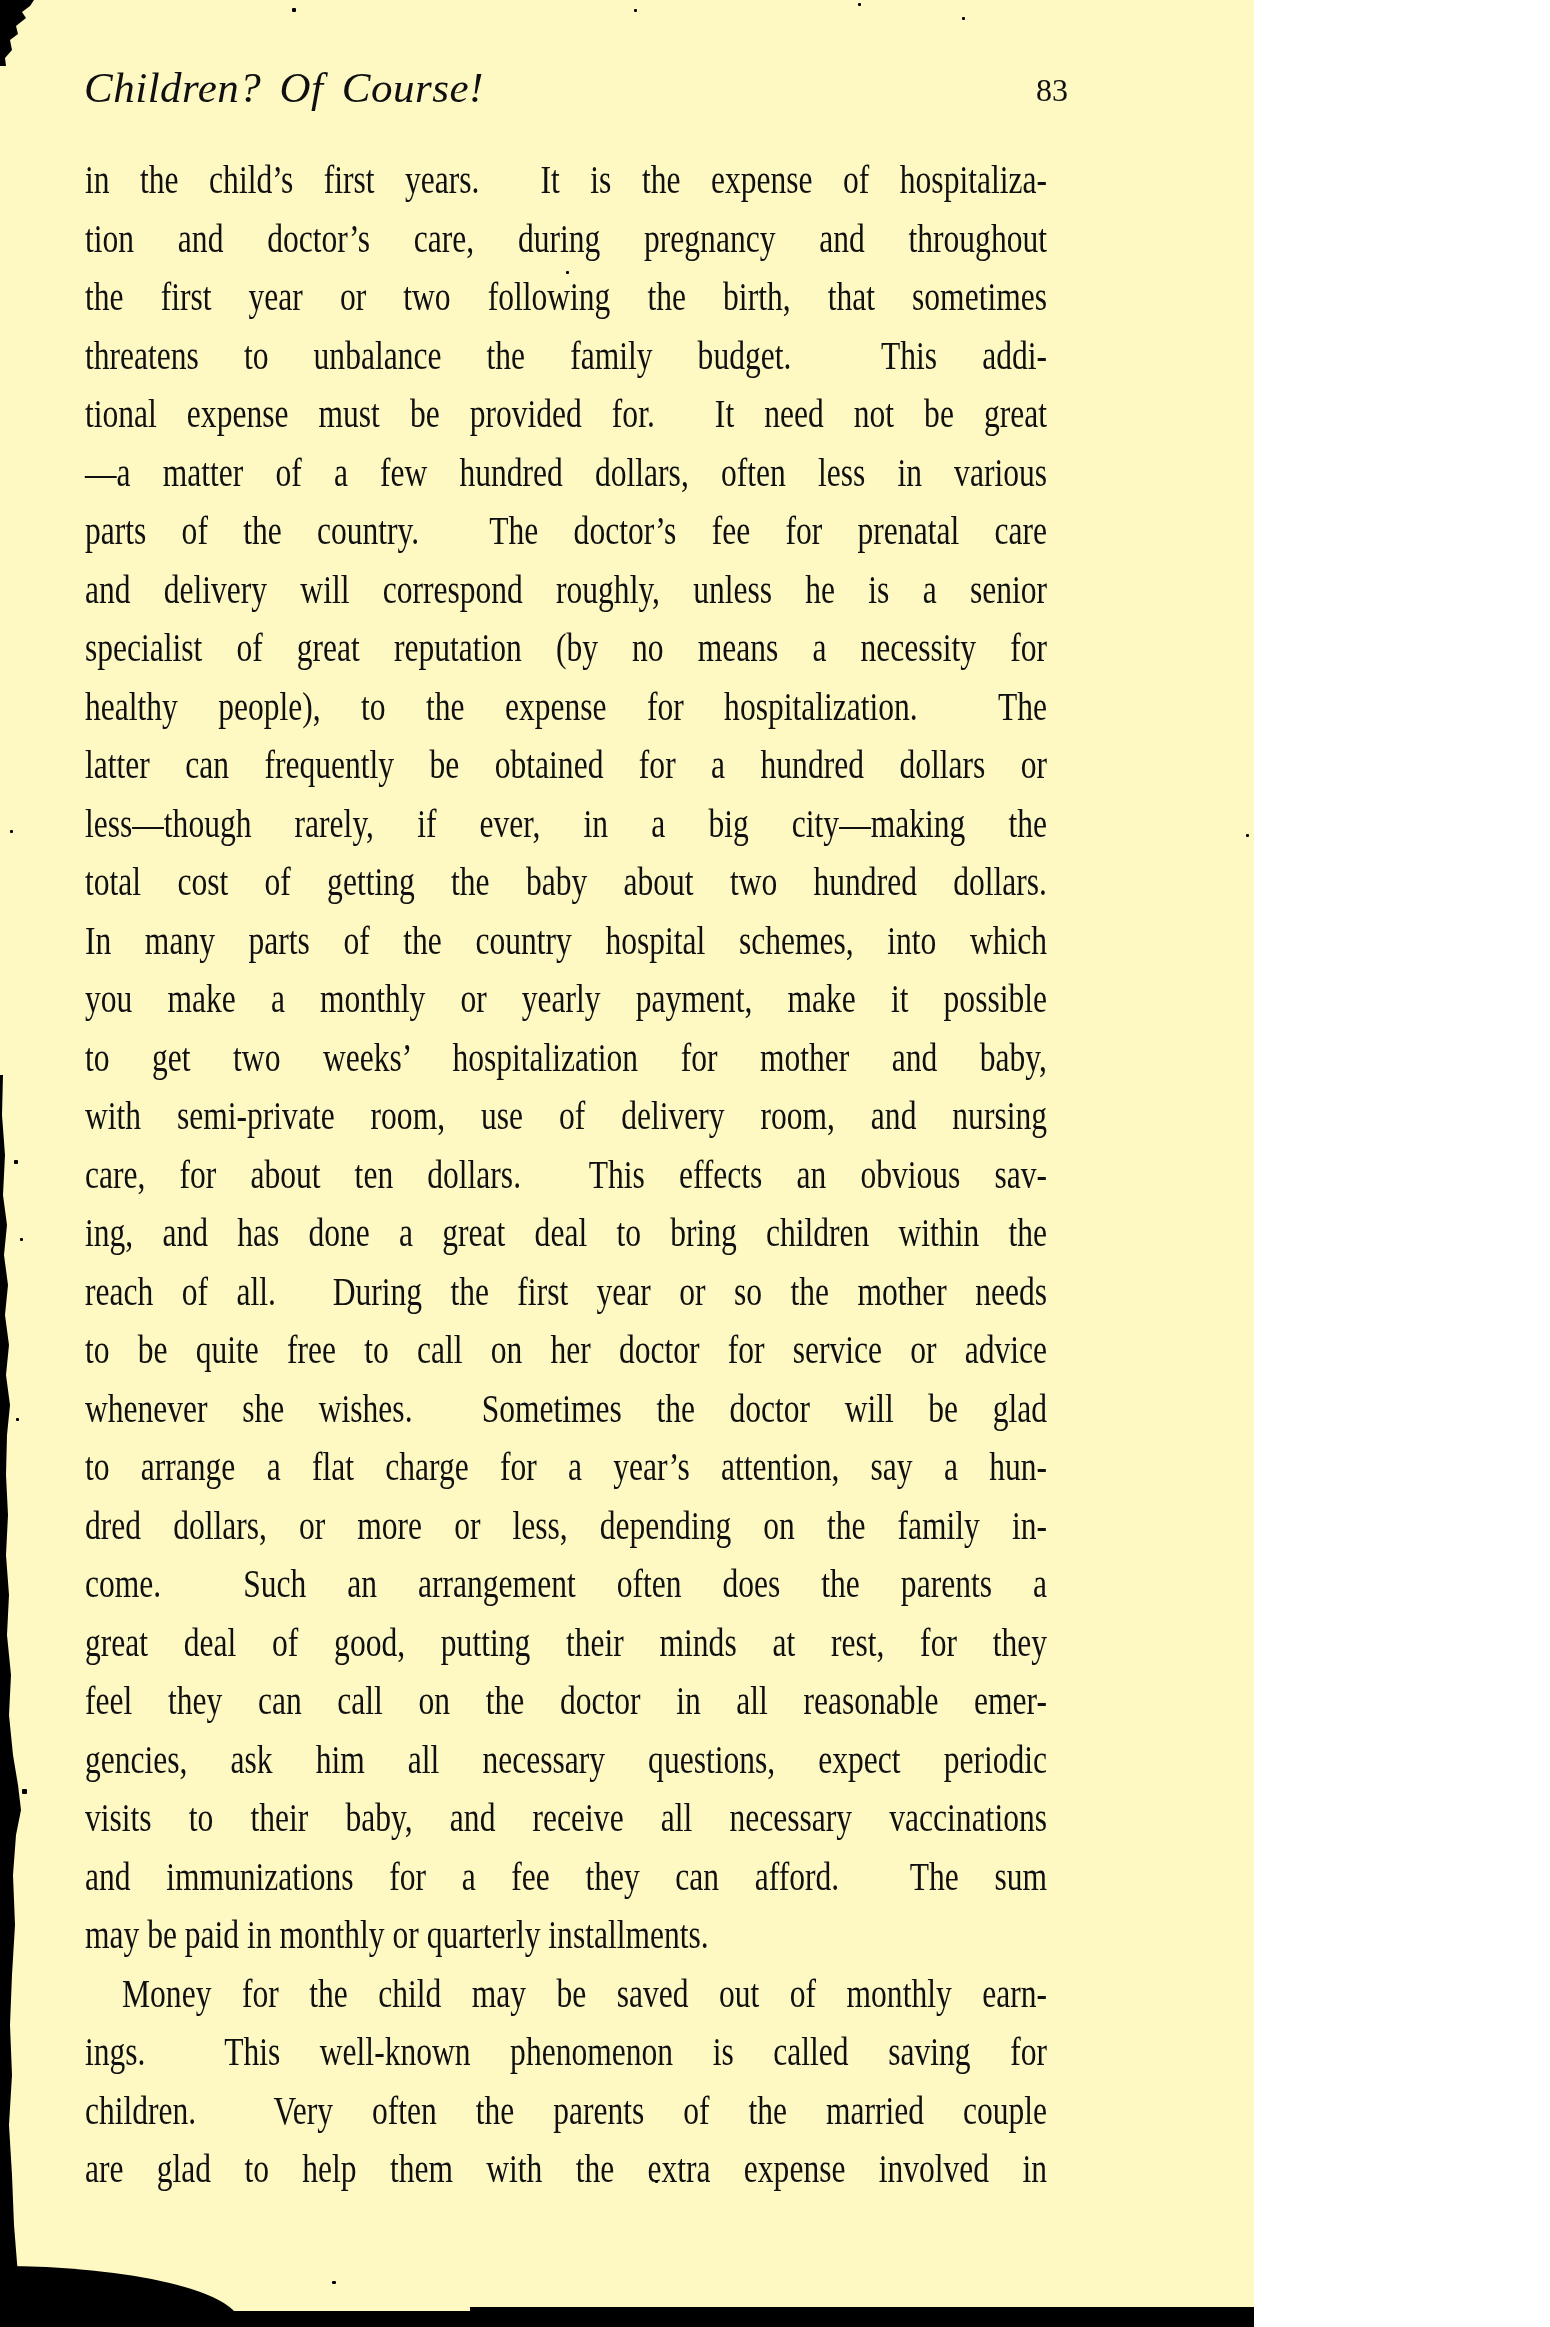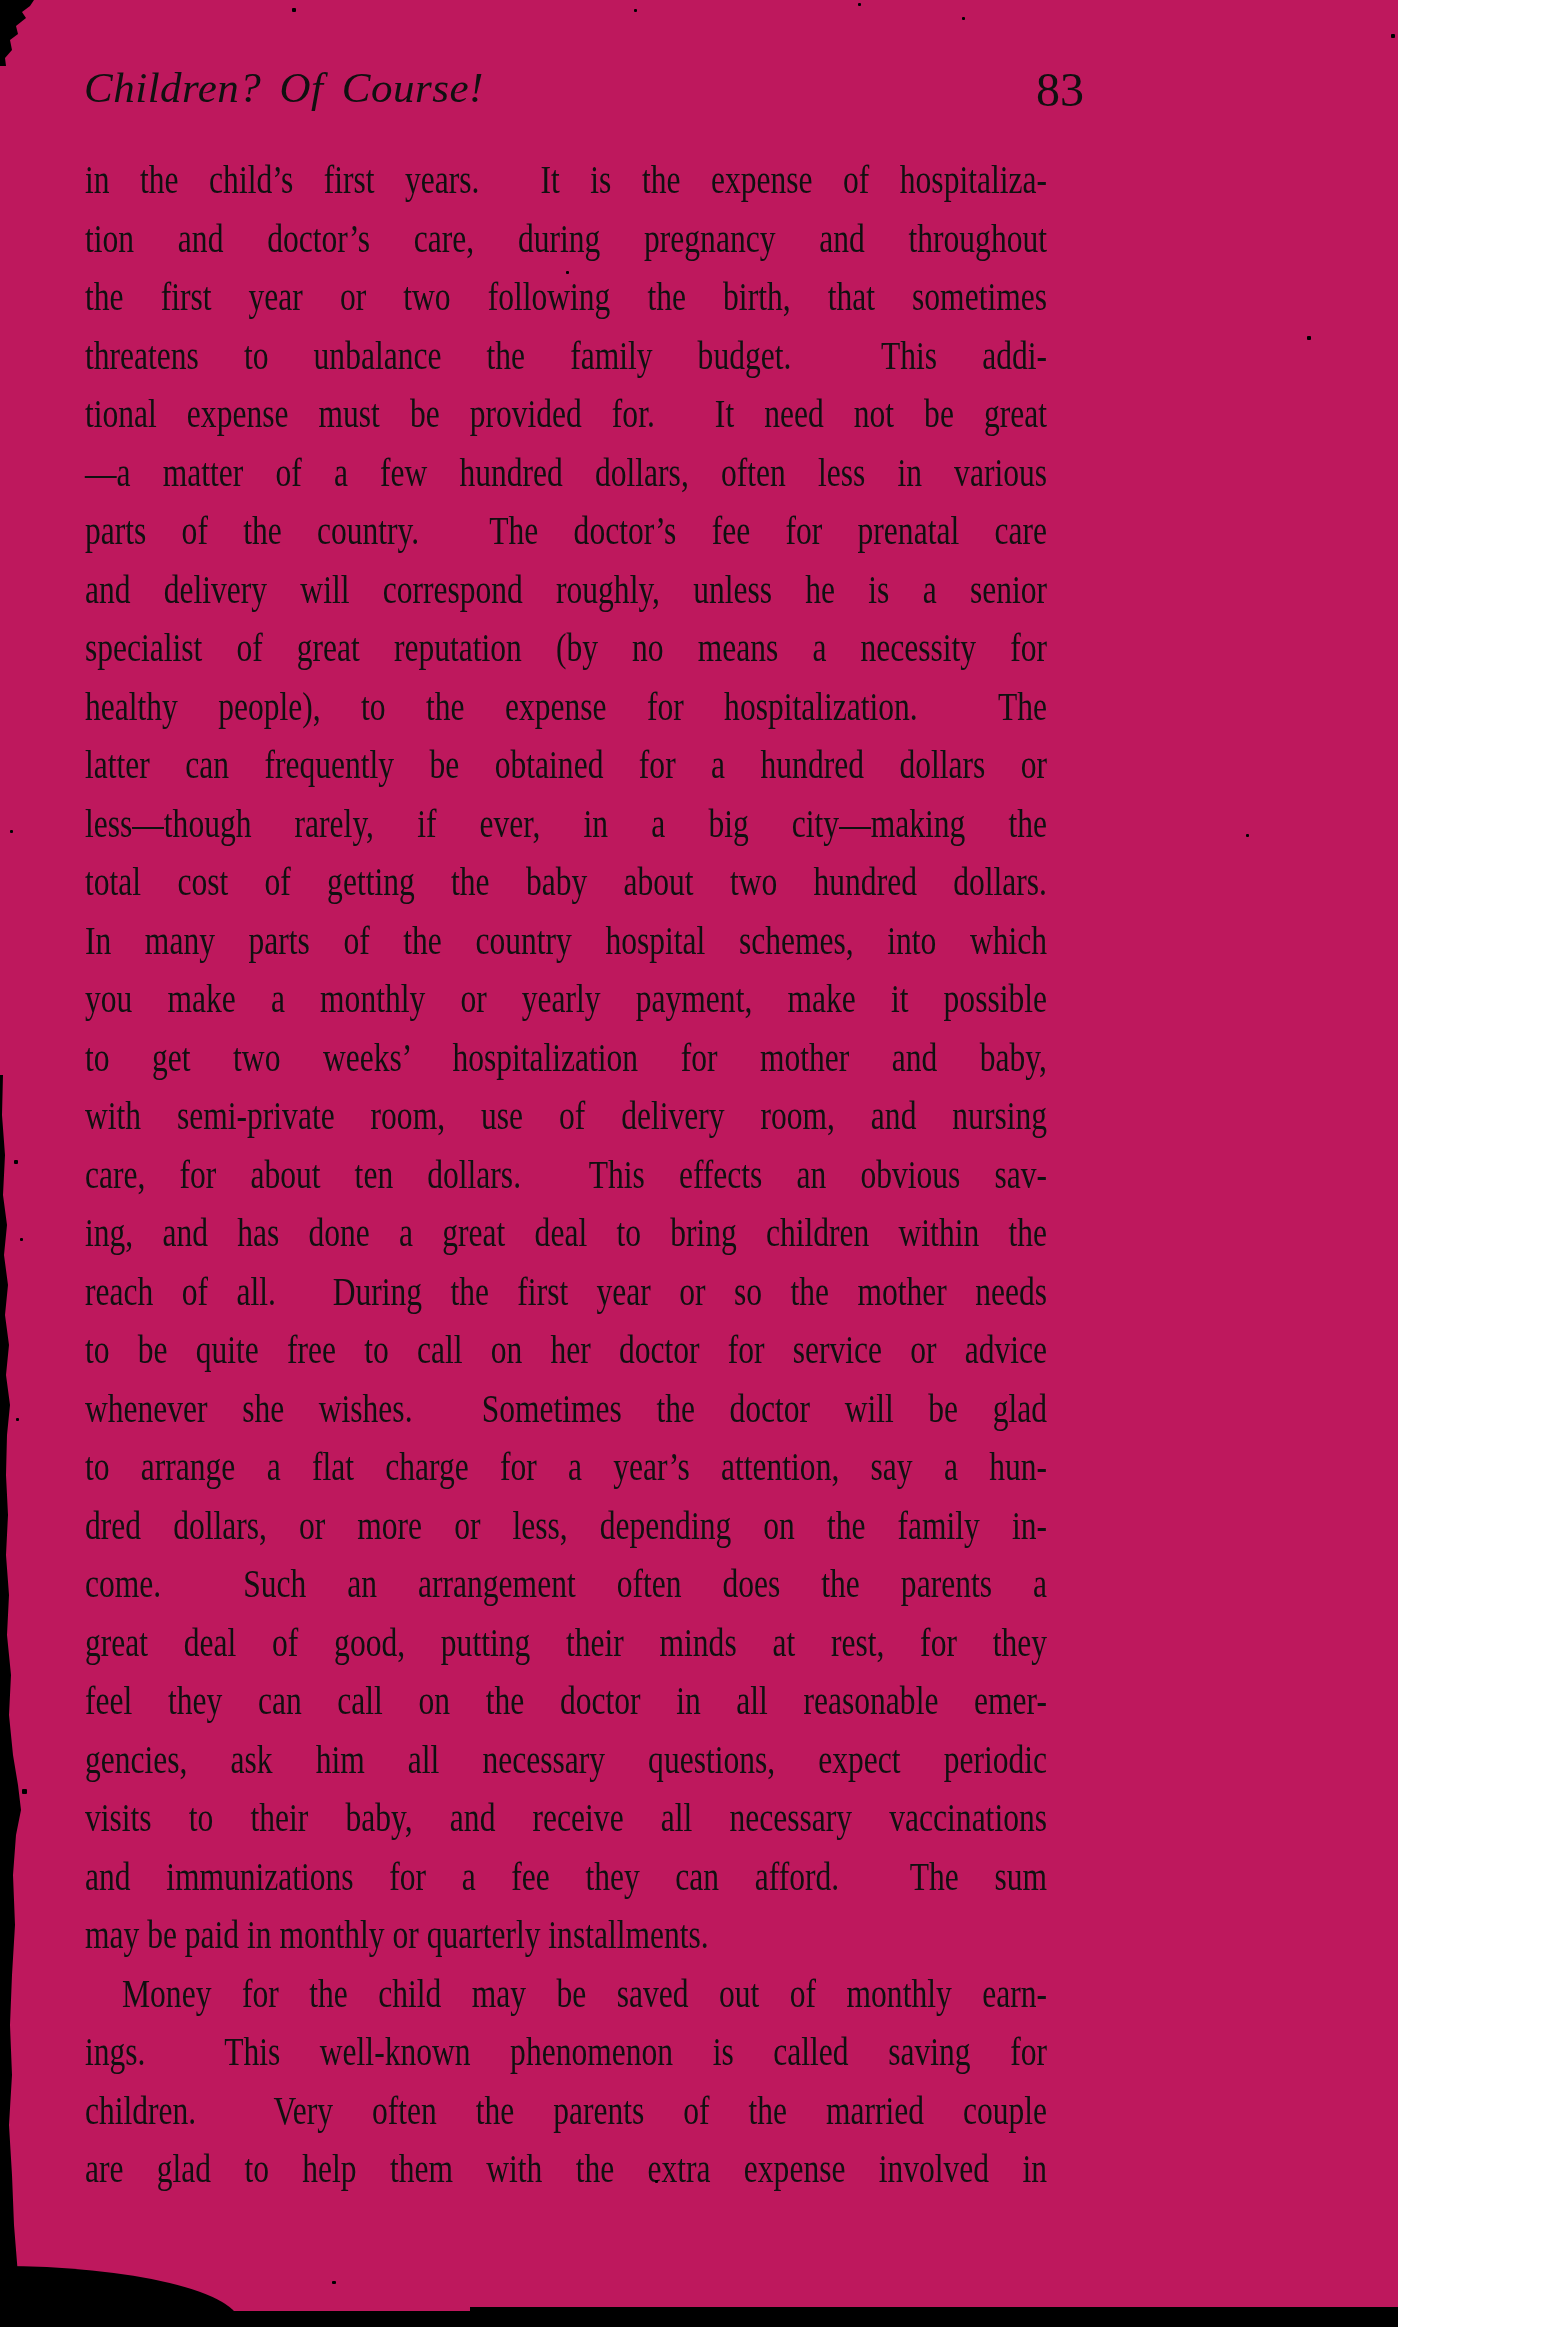--- a/index.html
+++ b/index.html
@@ -1,40 +1,40 @@
 <!DOCTYPE html>
 <html><head>
 <meta charset="utf-8">
 <style>
   html, body { margin: 0; padding: 0; background: #ffffff; }
   .page {
     position: relative;
-    width: 1398px;
+    width: 1254px;
     height: 2327px;
-    background: #be185d;
+    background: #fef9c3;
     font-family: "Liberation Serif", serif;
     color: #101010;
     overflow: hidden;
   }
   .running-title {
     position: absolute;
     left: 84px;
     top: 58px;
     font-style: italic;
     font-size: 43px;
     line-height: 60px;
     word-spacing: 7px;
     letter-spacing: 0.5px;
     white-space: nowrap;
   }
   .page-number {
     position: absolute;
     left: 1036px;
     top: 62px;
-    font-size: 48px;
+    font-size: 32px;
     line-height: 56px;
   }
   .body-scale {
     position: absolute;
     left: 85px;
     top: 151px;
     width: 1220px;
     transform: scaleX(0.7885);
     transform-origin: 0 0;
   }

